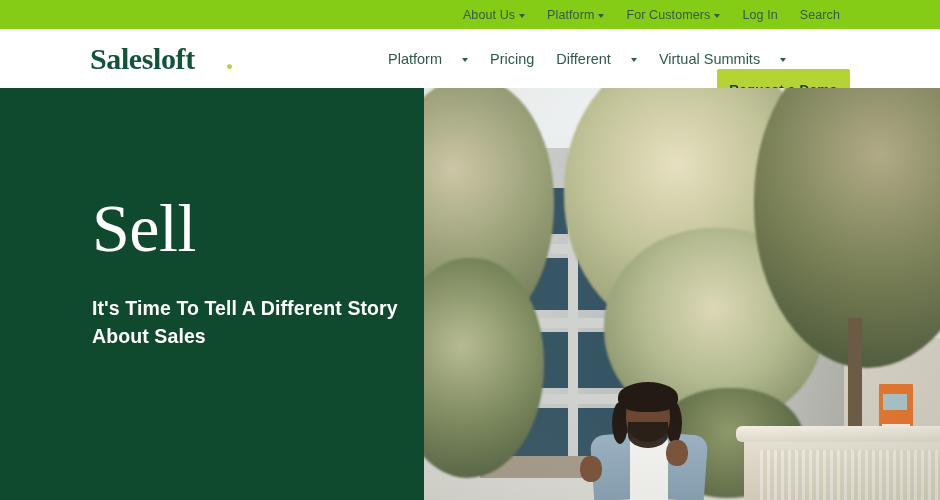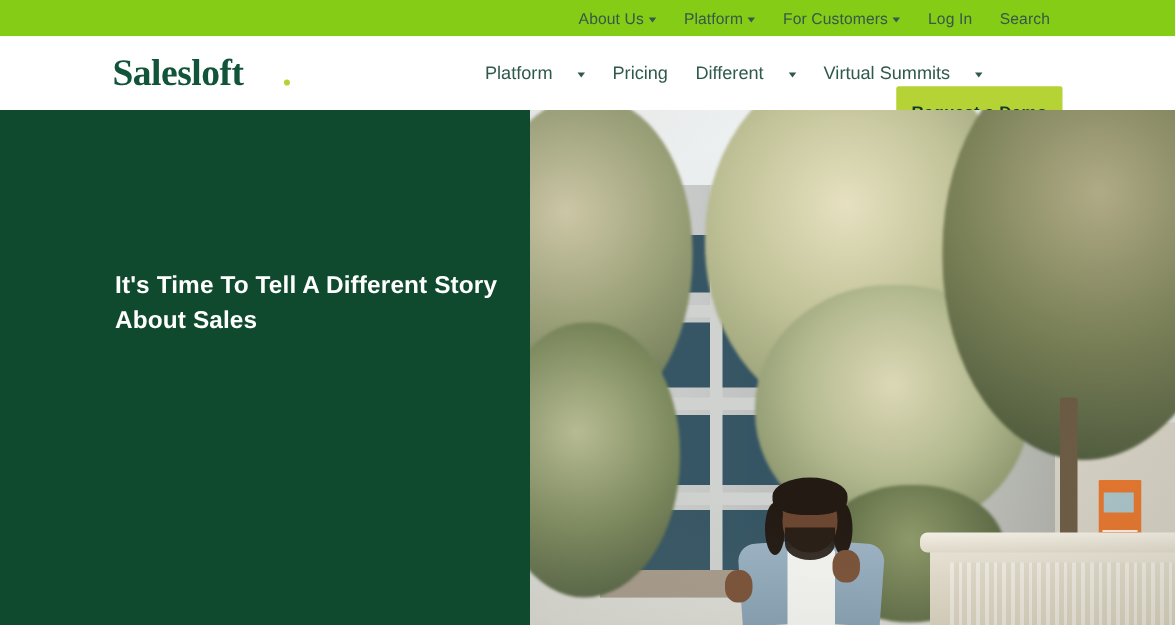--- a/index.html
+++ b/index.html
@@ -317,20 +317,21 @@
 
       <div class="fountain"></div>
       <div class="water"></div>
       <div class="fountain-lip"></div>
 
       <div class="vignette"></div>
     </div>
 
     <div class="hero-copy">
       <div class="hero-title">
+        <div>Sell</div>
       </div>
       <div class="hero-sub">
         <div>It's Time To Tell A Different Story</div>
         <div>About Sales</div>
       </div>
     </div>
 
   </div>
 </div>
 

